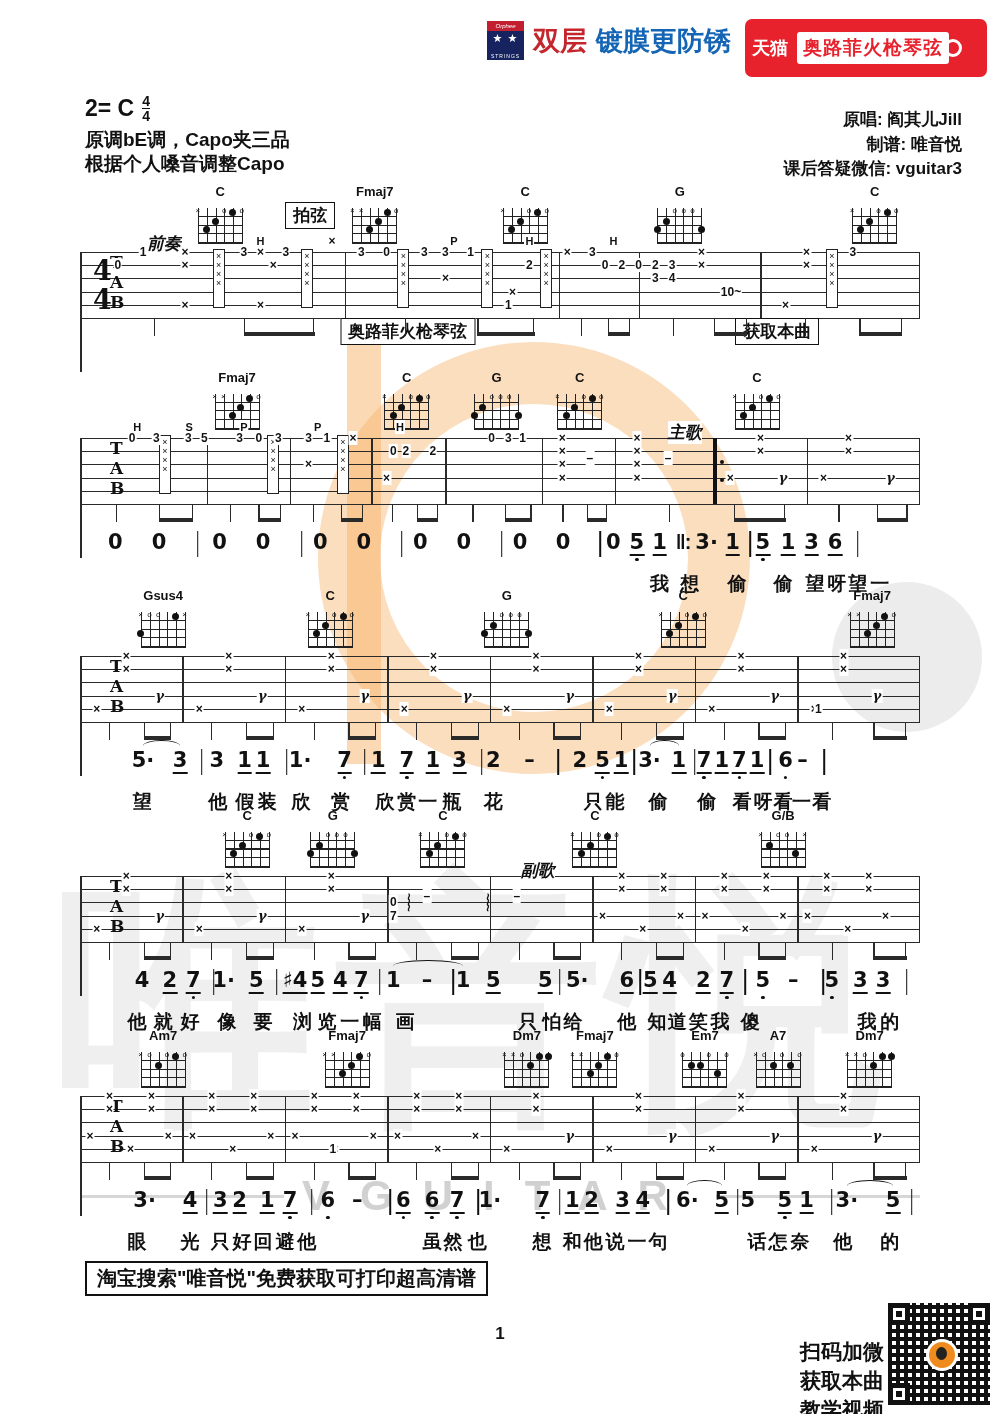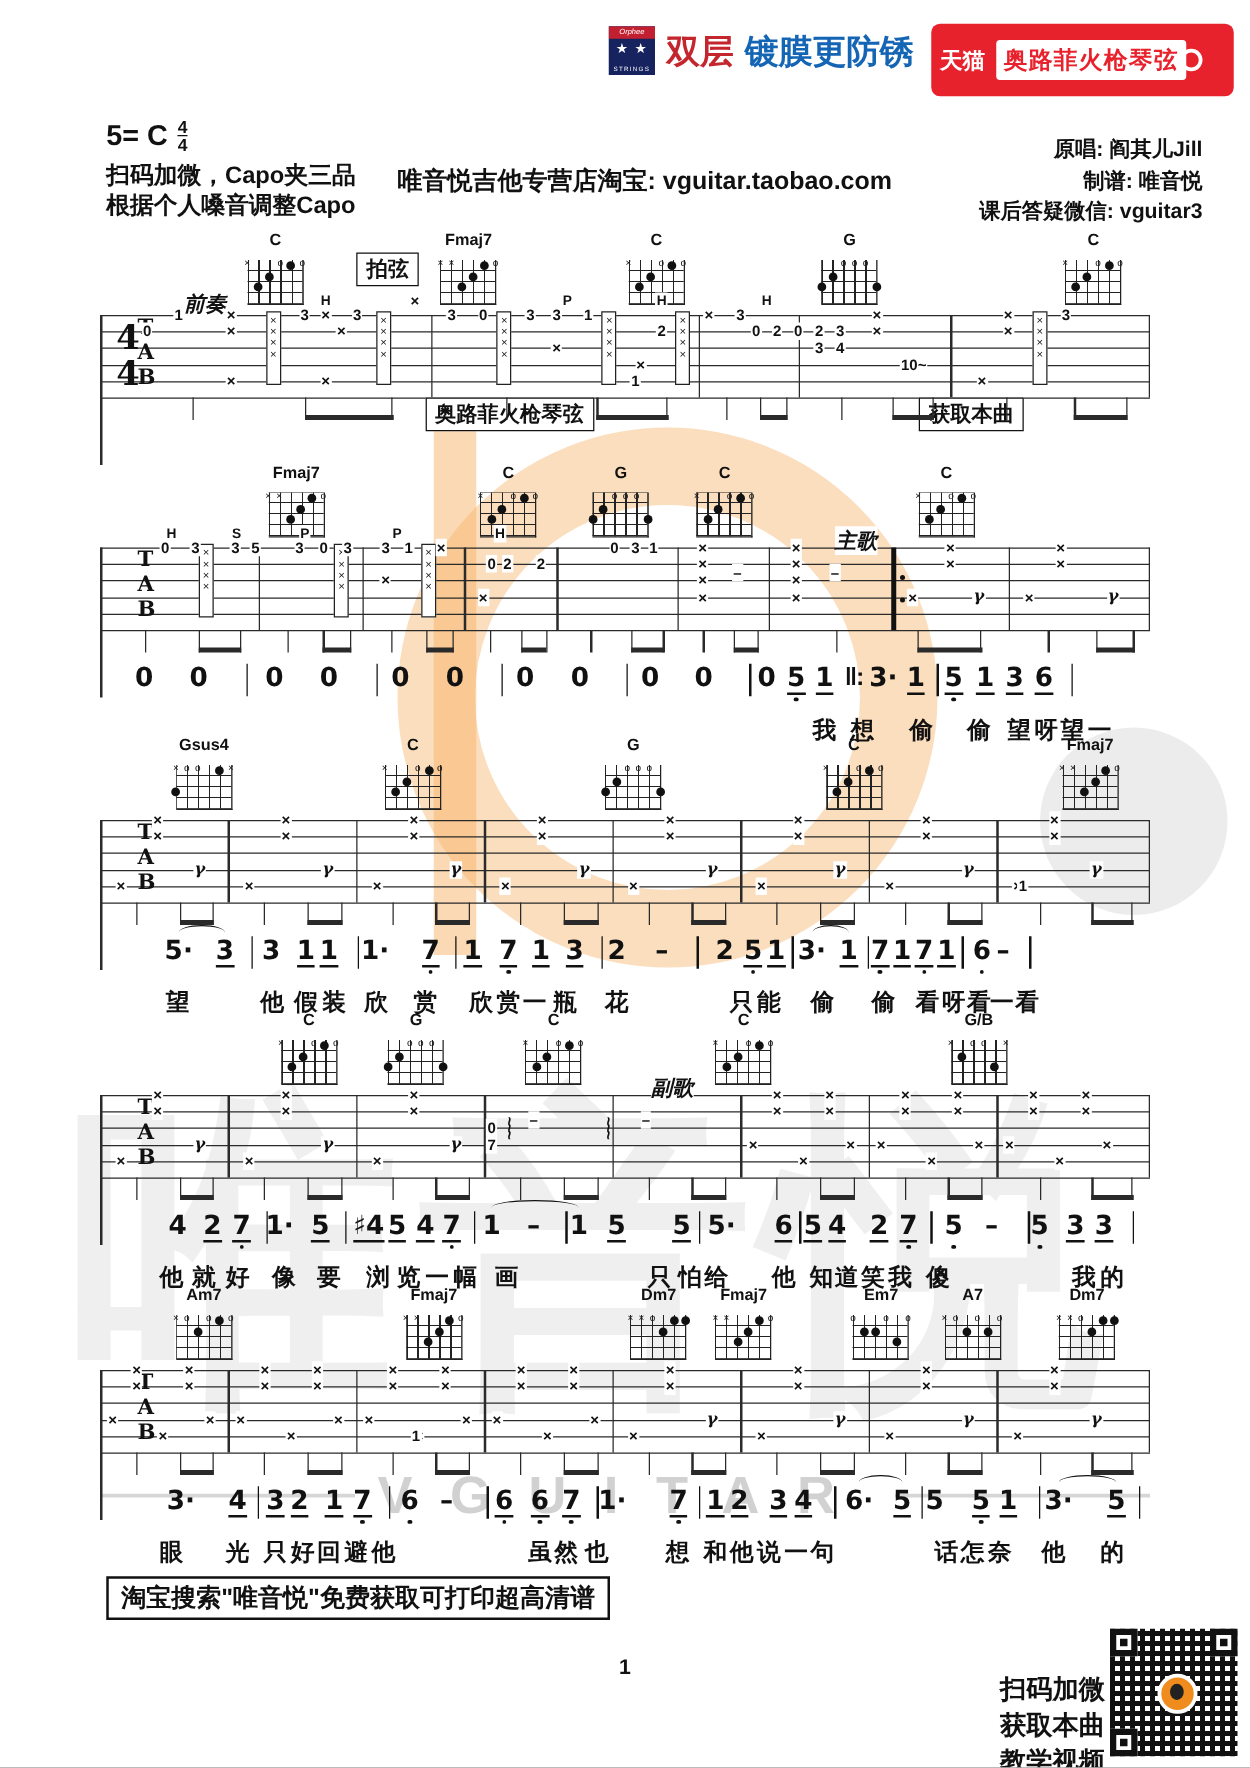--- a/index.html
+++ b/index.html
@@ -117,29 +117,28 @@
   </div>
   <div class="tmall">
     <span class="tm">天猫</span>
     <span class="fld">奥路菲火枪琴弦</span>
     <span class="sq">
         <span class="mag"></span>
       </span>
   </div>
 
   <div class="keyrow">
-    <span>5= C</span>
+    <span>2= C</span>
     <span class="frac">
       <span>4</span>
       <span>4</span>
     </span>
   </div>
-  <div class="hnote" style="top:127px">扫码加微，Capo夹三品</div>
+  <div class="hnote" style="top:127px">原调bE调，Capo夹三品</div>
   <div class="hnote" style="top:151px">根据个人嗓音调整Capo</div>
-  <div class="store">唯音悦吉他专营店淘宝: vguitar.taobao.com</div>
   <div class="credit" style="top:108px">原唱: 阎其儿Jill</div>
   <div class="credit" style="top:133px">制谱: 唯音悦</div>
   <div class="credit" style="top:157px">课后答疑微信: vguitar3</div>
 
   <div id="systems">
       <div class="system" style="top: 182px;">
         <div class="sline" style="top: 70px;"></div>
         <div class="sline" style="top: 83.2px;"></div>
         <div class="sline" style="top: 96.4px;"></div>
         <div class="sline" style="top: 109.6px;"></div>

